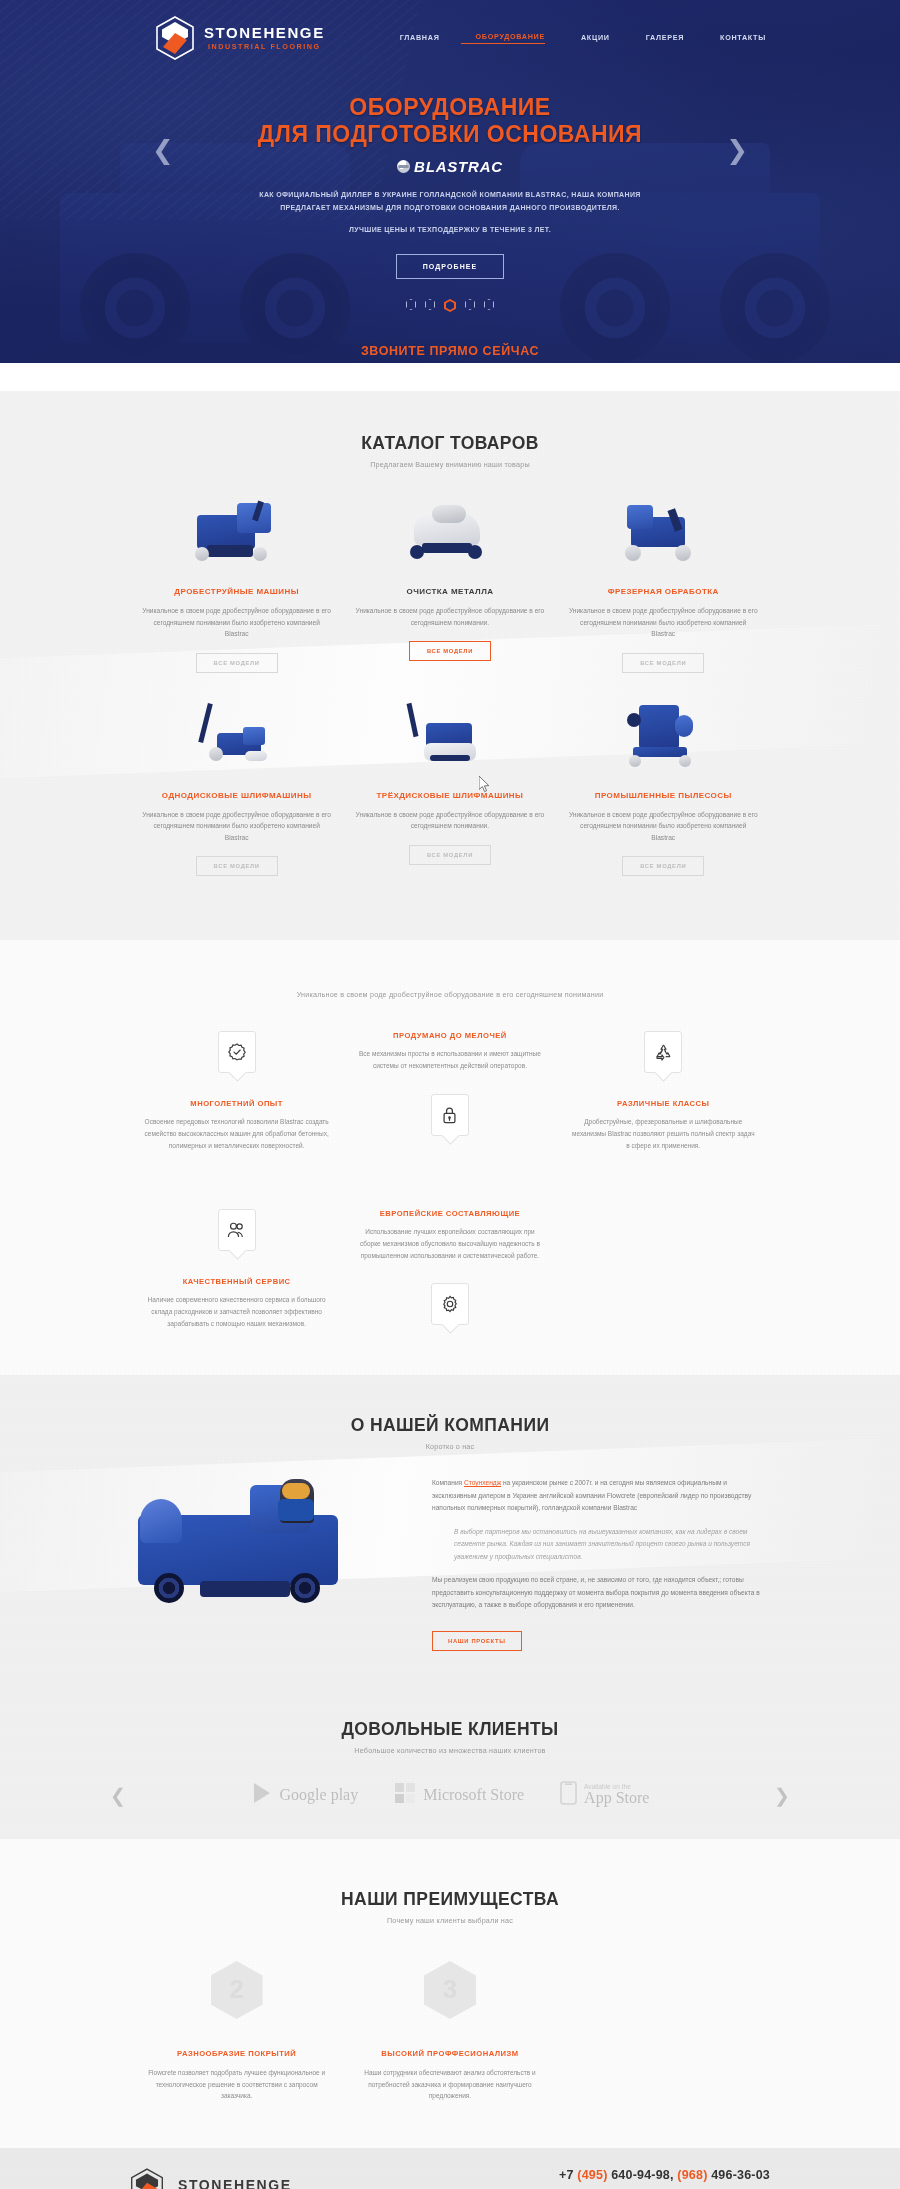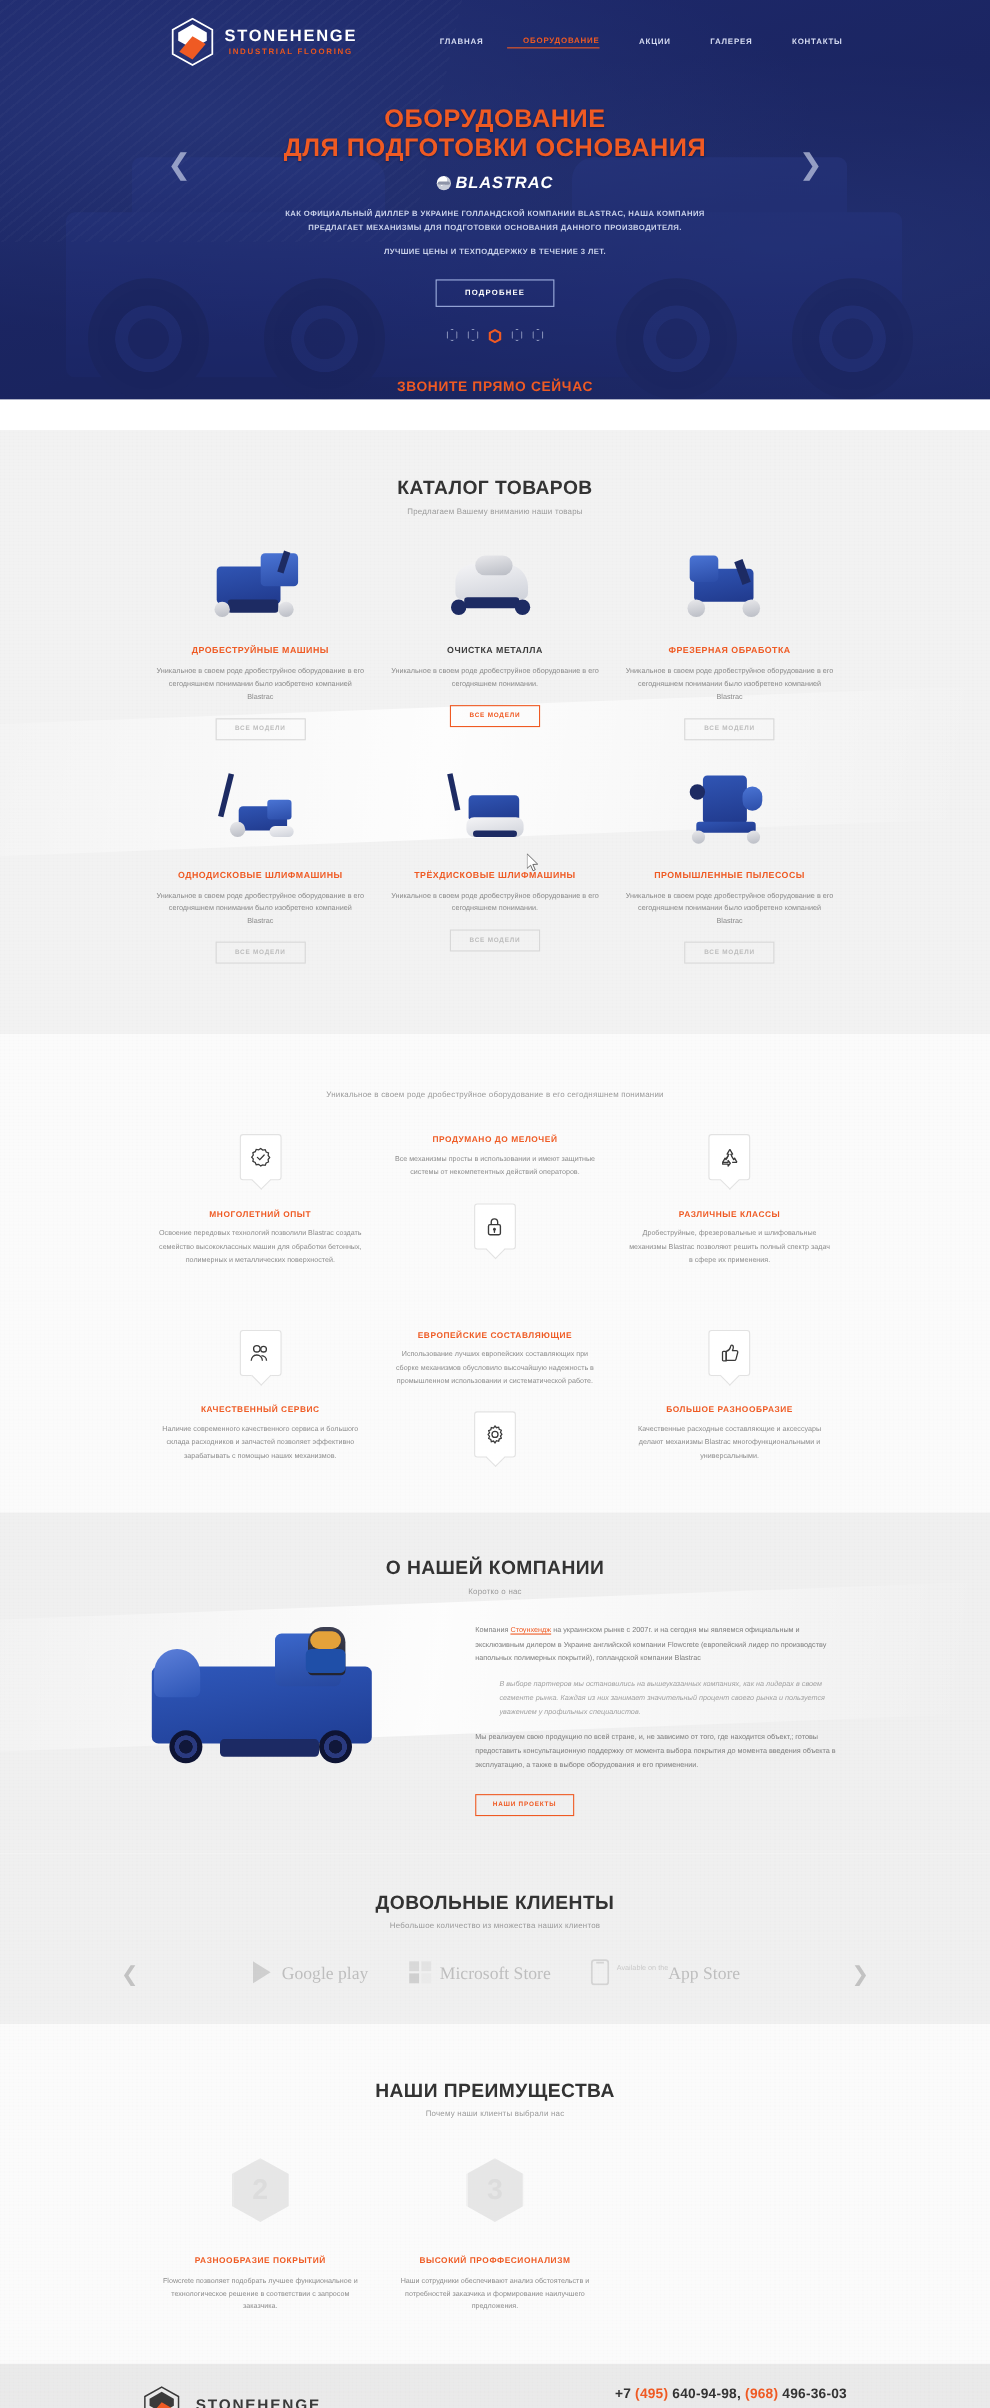--- a/index.html
+++ b/index.html
@@ -555,31 +555,20 @@
           <div class="why-text">Использование лучших европейских составляющих при сборке механизмов обусловило высочайшую надежность в промышленном использовании и систематической работе.</div>
           <div style="height:22px"></div>
           <div class="bubble">
             <svg width="20" height="20" viewBox="0 0 24 24" fill="none" stroke="#3a3a3a" stroke-width="1.4">
               <path d="M12 2.8l1.6 1.9 2.4-.6.6 2.4 2.3 1-.9 2.3 1.5 2-1.5 2 .9 2.3-2.3 1-.6 2.4-2.4-.6L12 21.2l-1.6-1.9-2.4.6-.6-2.4-2.3-1 .9-2.3-1.5-2 1.5-2-.9-2.3 2.3-1 .6-2.4 2.4.6z"></path>
               <circle cx="12" cy="12" r="3.3"></circle>
             </svg>
           </div>
         </div>
 
-        <div class="why-cell">
-          <div class="bubble">
-            <svg width="19" height="20" viewBox="0 0 22 24" fill="none" stroke="#3a3a3a" stroke-width="1.4" stroke-linejoin="round">
-              <path d="M7 20.5V10.3c2.4-.6 4-2.4 4.6-4.6.3-1 .3-2.1 1.4-2.2 1.1-.1 1.8.9 1.8 2.1 0 1.4-.5 2.7-1 3.8h4.1c1.2 0 2 1 1.7 2.1l-1.9 7.1c-.2.9-1 1.5-1.9 1.5H7z"></path>
-              <rect x="3" y="10.2" width="4" height="10.4" rx="1"></rect>
-            </svg>
-          </div>
-          <div style="height:26px"></div>
-          <div class="why-title">БОЛЬШОЕ РАЗНООБРАЗИЕ</div>
-          <div class="why-text">Качественные расходные составляющие и аксессуары делают механизмы Blastrac многофункциональными и универсальными.</div>
-        </div>
       </div>
     </div>
   </section>
 
   <section class="sec" id="about">
     <div class="paper"></div>
     <div class="sheen" style="top:80px"></div>
     <div class="wrap">
       <div class="sec-head">
         <div class="sec-title">О НАШЕЙ КОМПАНИИ</div>
@@ -638,21 +627,21 @@
           <span class="client-name">Microsoft Store</span>
         </div>
 
         <div class="client">
           <span>
             <svg width="17" height="24" viewBox="0 0 17 24">
               <rect x="1" y="1" width="15" height="22" rx="2.5" fill="none" stroke="#a7a7a7" stroke-width="1.6"></rect>
               <rect x="5" y="2.4" width="7" height="1.6" fill="#a7a7a7"></rect>
             </svg>
           </span>
-          <span style="display:flex;flex-direction:row;line-height:1">
+          <span style="display:flex;flex-direction:column;line-height:1">
             <span style="font-size:6.6px;color:#8a8a8a">Available on the</span>
             <span class="client-name">App Store</span>
           </span>
         </div>
 
         <span class="cl-arrow cl-r">❯</span>
       </div>
     </div>
   </section>
 

